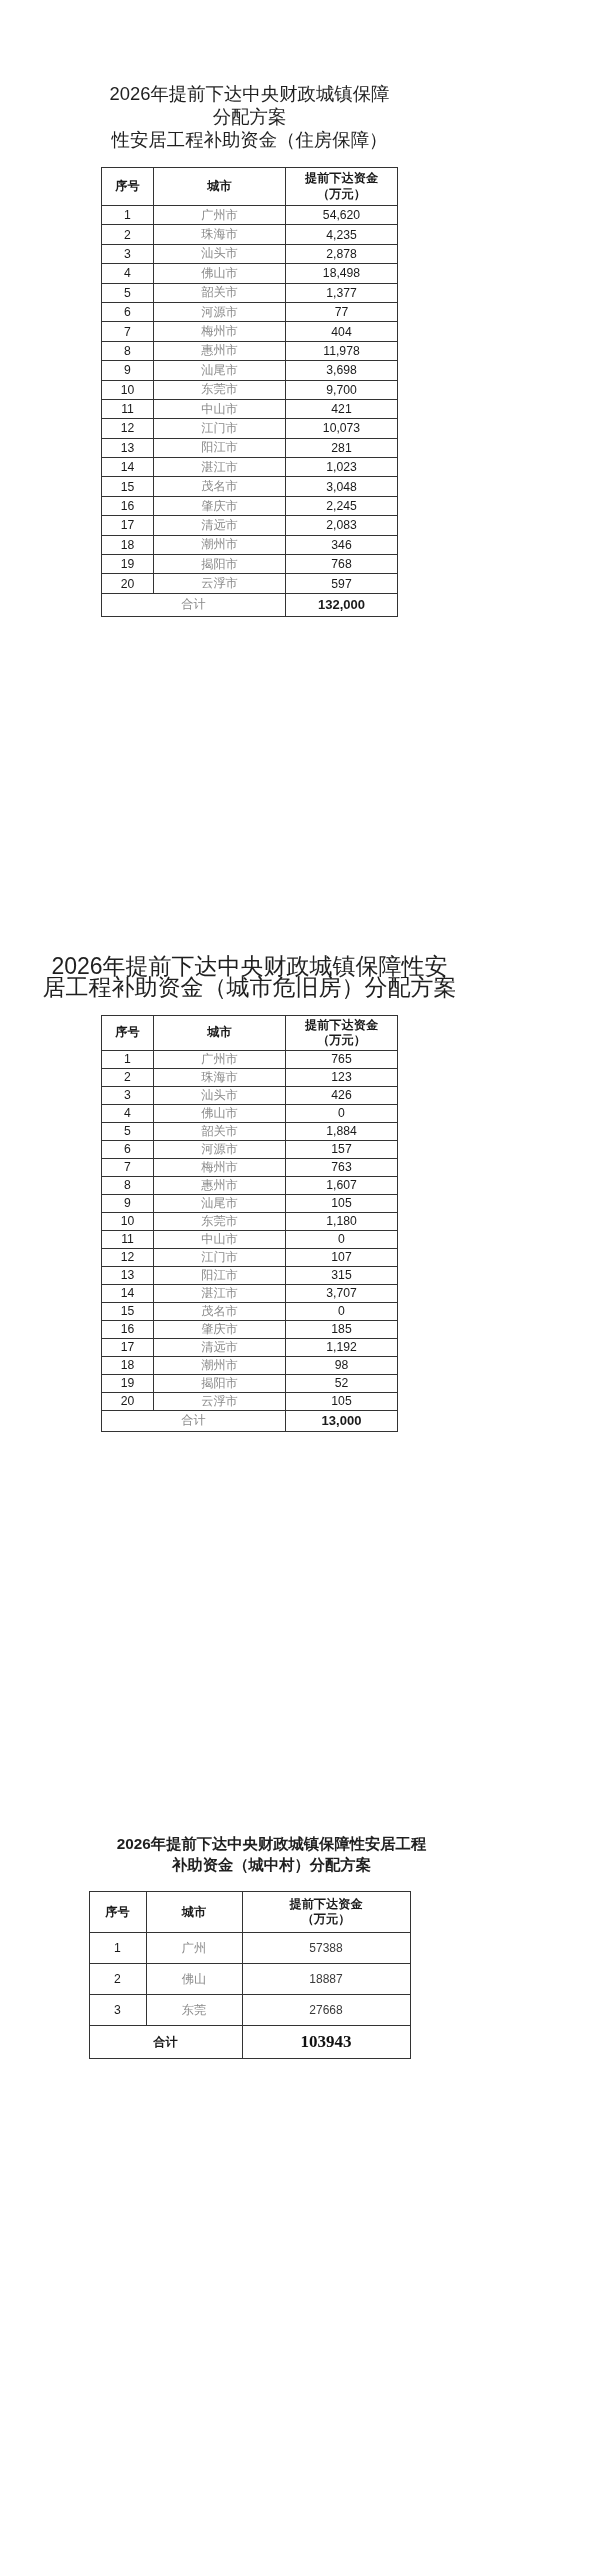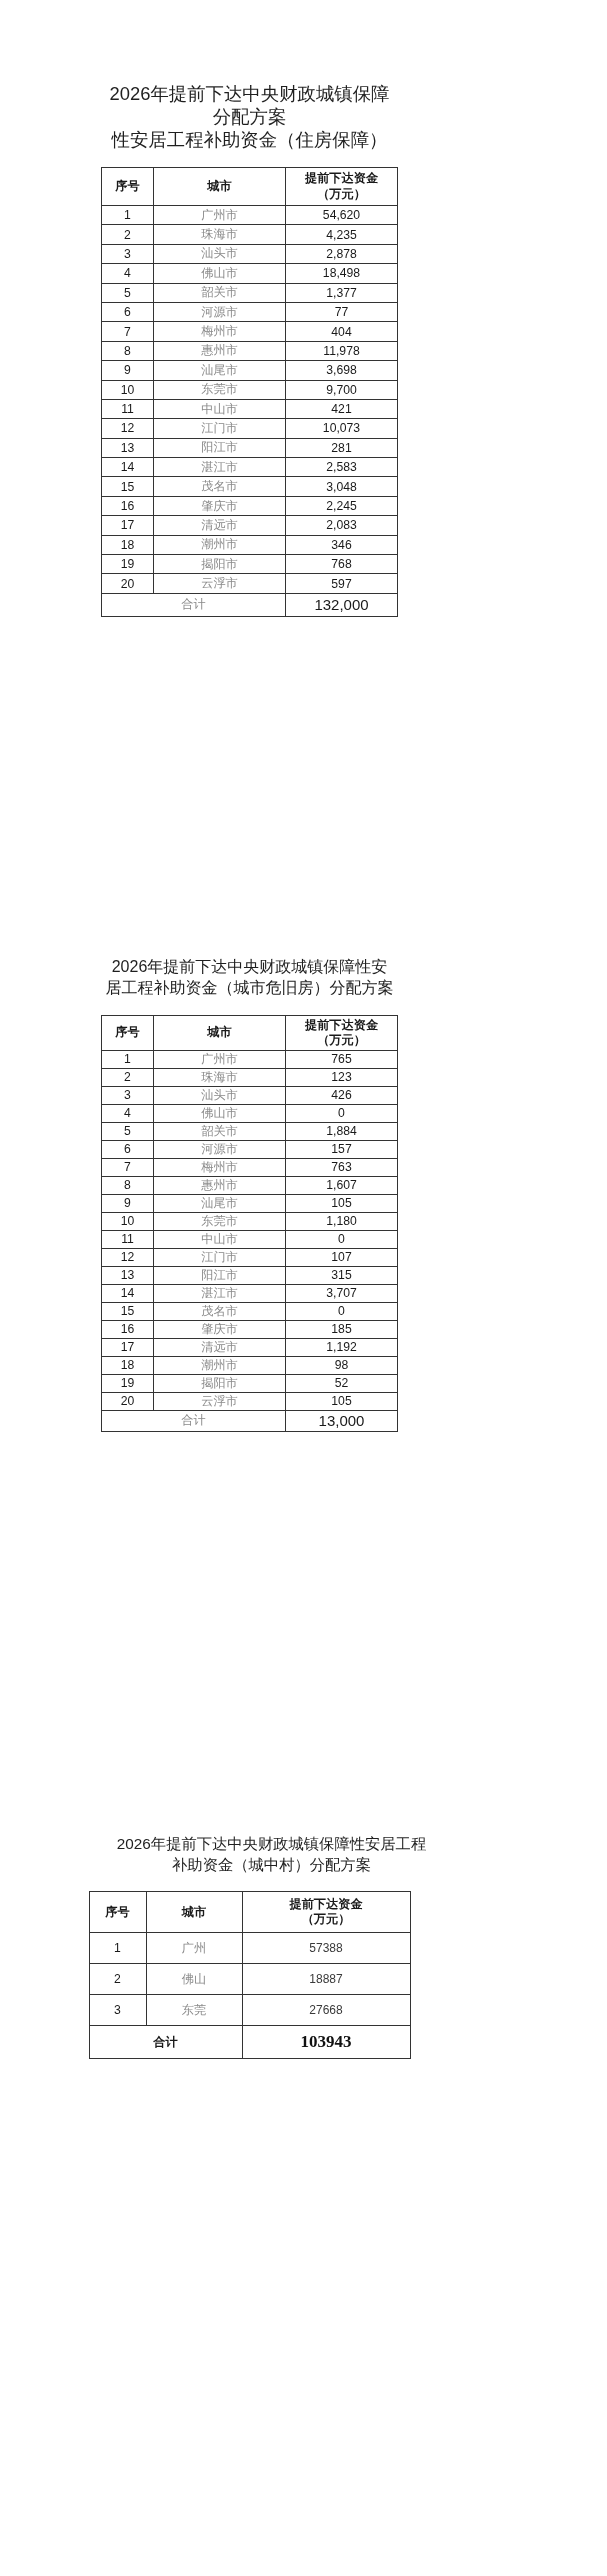--- a/index.html
+++ b/index.html
@@ -29,22 +29,22 @@
   #sec1 { top: 940px; }
   #sec2 { top: 1818px; }
 
   .title {
     text-align: center;
     color: var(--heading, #1f1f1f);
     font-weight: 400;
   }
   .title .tl { display: block; white-space: nowrap; }
   .title-0 { font-size: 18.4px; line-height: 23px; }
-  .title-1 { font-size: 16px; line-height: 21.4px; }
-  .title-2 { font-size: 15.3px; line-height: 20.6px; font-weight: 400; padding-left: 44px; }
+  .title-1 { font-size: 23px; line-height: 21.4px; }
+  .title-2 { font-size: 15.3px; line-height: 20.6px; font-weight: 700; padding-left: 44px; }
 
   table.alloc {
     border-collapse: collapse;
     table-layout: fixed;
     margin: 16px auto;
     background: #ffffff;
   }
   .t-a, .t-b { margin-top: 6.9px; }
   .t-c { margin-top: 7.6px; }
   table.alloc th, table.alloc td {
@@ -63,21 +63,21 @@
 
   
   .t-a th { height: 37px; }
   .t-b th { height: 34px; }
   .t-a tbody td { height: 18.4px; }
   .t-b tbody td { height: 17px; }
   .t-a tbody td, .t-b tbody td { font-size: 12.2px; color: var(--body, #1a1a1a); }
   .t-a tfoot td { height: 22px; }
   .t-b tfoot td { height: 20px; }
   .t-a .total-label, .t-b .total-label { font-size: 12.2px; color: var(--city, #8a8a8a); }
-  .t-a .total-amount, .t-b .total-amount { font-size: 15px; color: var(--body, #1a1a1a); }
+  .t-a .total-amount, .t-b .total-amount { font-size: 13px; color: var(--body, #1a1a1a); font-weight: bold; }
 
   
   .t-c th { height: 40px; }
   .t-c tbody td { height: 30px; font-size: 12.2px; color: var(--body, #1a1a1a); }
   .t-c tbody td.amount-cell { font-size: 12px; color: #3a3a3a; }
   .t-c tfoot td { height: 32px; font-weight: 700; }
   .t-c .total-label { font-size: 12.2px; color: var(--body, #1a1a1a); }
   .t-c .total-amount { font-size: 17px; font-family: "Liberation Serif", serif; color: #111111; }
 
   tbody td.city-cell { color: var(--city, #8a8a8a); }
@@ -171,21 +171,21 @@
             <td class="amount-cell">10,073</td>
           </tr>
           <tr>
             <td class="seq-cell">13</td>
             <td class="city-cell">阳江市</td>
             <td class="amount-cell">281</td>
           </tr>
           <tr>
             <td class="seq-cell">14</td>
             <td class="city-cell">湛江市</td>
-            <td class="amount-cell">2,583</td>
+            <td class="amount-cell">1,023</td>
           </tr>
           <tr>
             <td class="seq-cell">15</td>
             <td class="city-cell">茂名市</td>
             <td class="amount-cell">3,048</td>
           </tr>
           <tr>
             <td class="seq-cell">16</td>
             <td class="city-cell">肇庆市</td>
             <td class="amount-cell">2,245</td>

